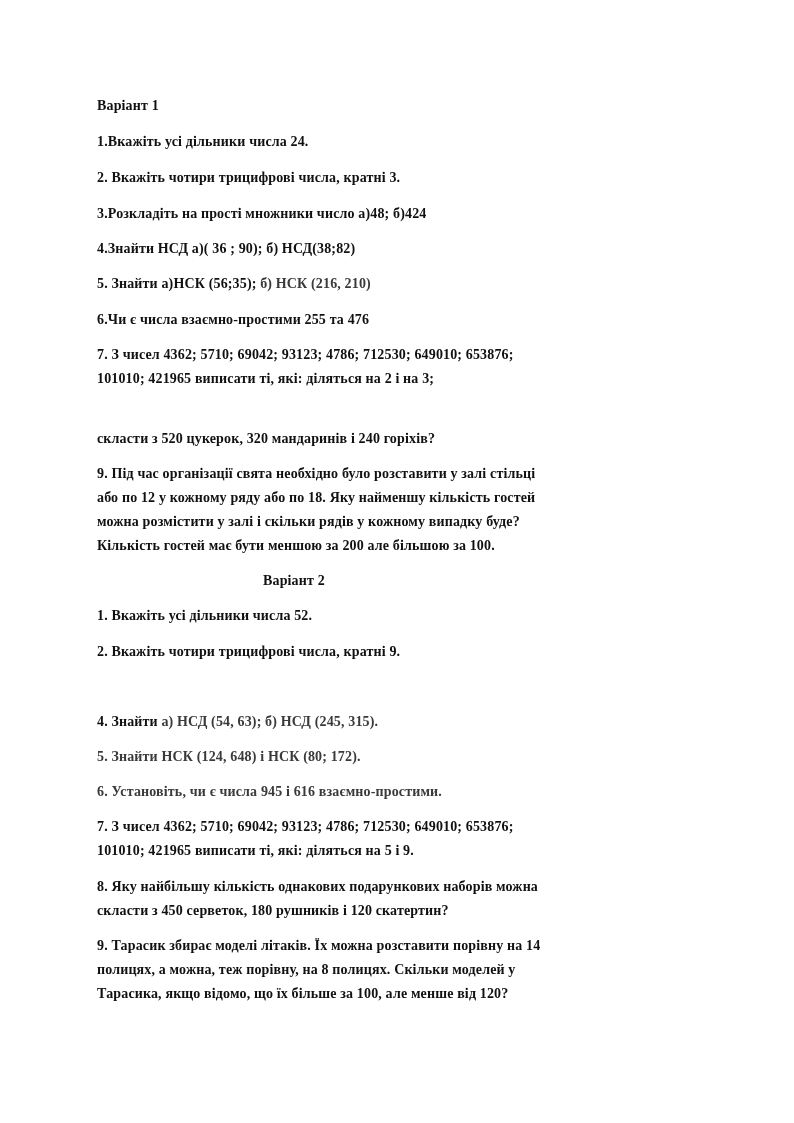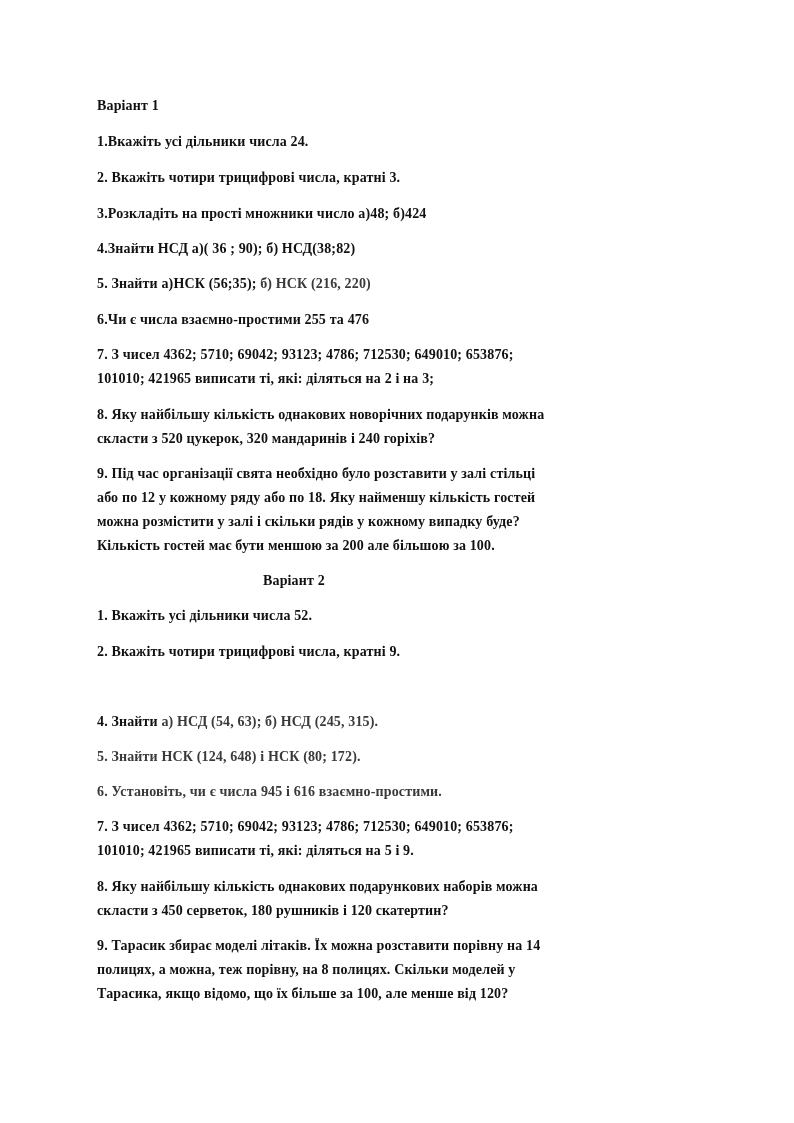--- a/index.html
+++ b/index.html
@@ -14,25 +14,24 @@
 </head>
 <body>
 
 <div class="page">
 
   <div class="line" style="top:94px">Варіант 1</div>
   <div class="line" style="top:130px">1.Вкажіть усі дільники числа 24.</div>
   <div class="line" style="top:166px">2. Вкажіть чотири трицифрові числа, кратні 3.</div>
   <div class="line" style="top:202px">3.Розкладіть на прості множники число а)48;  б)424</div>
   <div class="line" style="top:237px">4.Знайти НСД а)( 36 ; 90);  б) НСД(38;82)</div>
-  <div class="line" style="top:272px"><span>5. Знайти а)НСК (56;35); </span><span class="gray">б) НСК (216, 220)</span></div>
+  <div class="line" style="top:272px"><span>5. Знайти а)НСК (56;35); </span><span class="gray">б) НСК (216, 210)</span></div>
   <div class="line" style="top:308px">6.Чи є числа взаємно-простими 255 та 476</div>
   <div class="line" style="top:343px">7. З чисел 4362; 5710; 69042; 93123; 4786; 712530; 649010; 653876;</div>
   <div class="line" style="top:367px">101010; 421965 виписати ті, які:  діляться на 2 і на 3;</div>
-  <div class="line" style="top:403px">8. Яку найбільшу кількість однакових новорічних подарунків можна</div>
   <div class="line" style="top:427px">скласти з 520 цукерок, 320 мандаринів і 240 горіхів?</div>
   <div class="line" style="top:462px">9. Під час організації свята необхідно було розставити у залі стільці</div>
   <div class="line" style="top:486px">або по 12 у кожному ряду або по 18. Яку найменшу кількість гостей</div>
   <div class="line" style="top:510px">можна розмістити у залі і скільки рядів у кожному випадку буде?</div>
   <div class="line" style="top:534px">Кількість гостей має бути меншою за 200 але більшою за 100.</div>
 
   <div class="line title2" style="top:569px">Варіант 2</div>
   <div class="line" style="top:604px">1. Вкажіть усі дільники числа 52.</div>
   <div class="line" style="top:640px">2. Вкажіть чотири трицифрові числа, кратні 9.</div>
   <div class="line" style="top:710px"><span>4. Знайти </span><span class="gray">а) НСД (54, 63); б) НСД (245, 315).</span></div>

